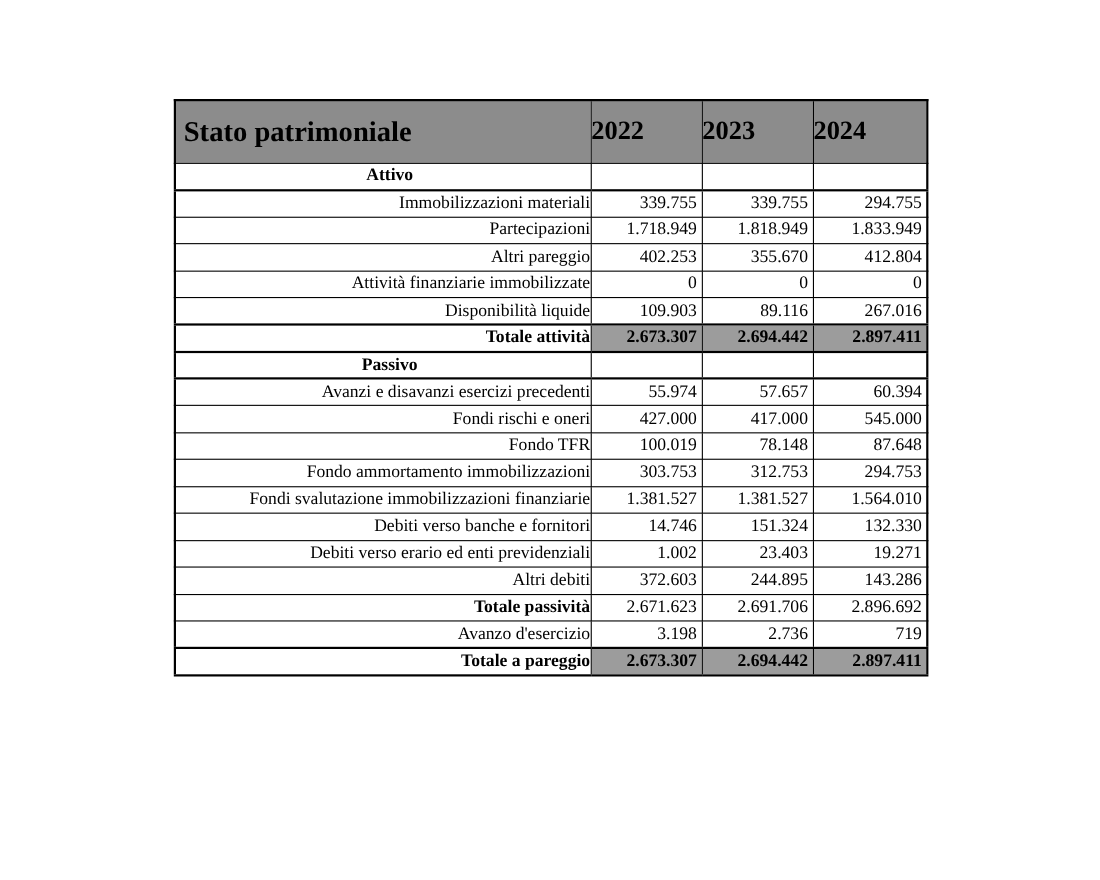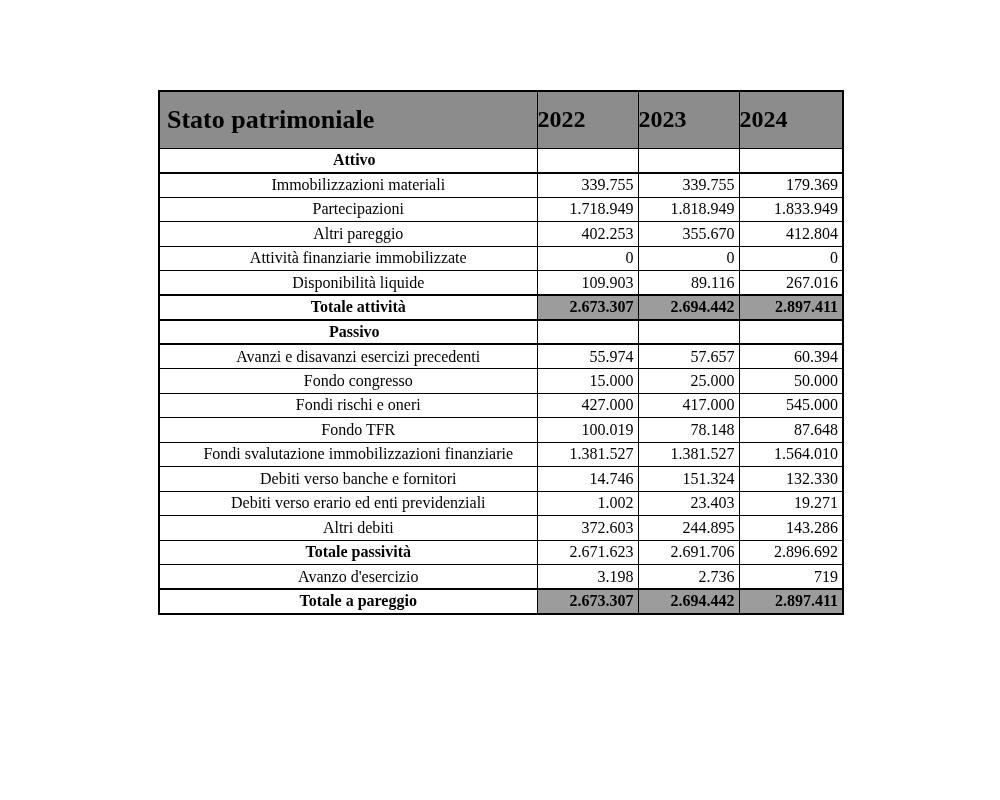--- a/index.html
+++ b/index.html
@@ -40,21 +40,21 @@
     padding-left: 7px;
   }
   th.year-cell {
     text-align: left;
     font-size: 24px;
     font-weight: bold;
   }
   
   tbody tr { height: 24.5px; }
   tbody td { font-size: 16px; background: #ffffff; }
-  td.label-cell { text-align: center; padding-left: 20px; }
+  td.label-cell { text-align: right; padding-left: 20px; }
   td.value-cell { text-align: right; padding-right: 4px; }
   
   tr.row-section td.label-cell { text-align: center; font-weight: bold; padding-left: 12px; }
   tr.row-section td { border-bottom-width: 2px; }
   
   tr.row-total_gray td { font-weight: bold; border-bottom-width: 2.5px; border-top-width: 2px; }
   tr.row-total_gray td.value-cell { background: var(--total-bg); }
   
   tr.row-total_plain td.label-cell { font-weight: bold; }
 </style>
@@ -82,21 +82,21 @@
           <tr class="row-section">
             <td class="label-cell">Attivo</td>
             <td class="value-cell"></td>
             <td class="value-cell"></td>
             <td class="value-cell"></td>
           </tr>
           <tr class="row-data">
             <td class="label-cell">Immobilizzazioni materiali</td>
             <td class="value-cell">339.755</td>
             <td class="value-cell">339.755</td>
-            <td class="value-cell">179.369</td>
+            <td class="value-cell">294.755</td>
           </tr>
           <tr class="row-data">
             <td class="label-cell">Partecipazioni</td>
             <td class="value-cell">1.718.949</td>
             <td class="value-cell">1.818.949</td>
             <td class="value-cell">1.833.949</td>
           </tr>
           <tr class="row-data">
             <td class="label-cell">Altri pareggio</td>
             <td class="value-cell">402.253</td>
@@ -127,36 +127,36 @@
             <td class="value-cell"></td>
             <td class="value-cell"></td>
           </tr>
           <tr class="row-data">
             <td class="label-cell">Avanzi e disavanzi esercizi precedenti</td>
             <td class="value-cell">55.974</td>
             <td class="value-cell">57.657</td>
             <td class="value-cell">60.394</td>
           </tr>
           <tr class="row-data">
-            <td class="label-cell">Fondo congresso</td>
-            <td class="value-cell">15.000</td>
-            <td class="value-cell">25.000</td>
-            <td class="value-cell">50.000</td>
-          </tr>
-          <tr class="row-data">
             <td class="label-cell">Fondi rischi e oneri</td>
             <td class="value-cell">427.000</td>
             <td class="value-cell">417.000</td>
             <td class="value-cell">545.000</td>
           </tr>
           <tr class="row-data">
             <td class="label-cell">Fondo TFR</td>
             <td class="value-cell">100.019</td>
             <td class="value-cell">78.148</td>
             <td class="value-cell">87.648</td>
+          </tr>
+          <tr class="row-data">
+            <td class="label-cell">Fondo ammortamento immobilizzazioni</td>
+            <td class="value-cell">303.753</td>
+            <td class="value-cell">312.753</td>
+            <td class="value-cell">294.753</td>
           </tr>
           <tr class="row-data">
             <td class="label-cell">Fondi svalutazione immobilizzazioni finanziarie</td>
             <td class="value-cell">1.381.527</td>
             <td class="value-cell">1.381.527</td>
             <td class="value-cell">1.564.010</td>
           </tr>
           <tr class="row-data">
             <td class="label-cell">Debiti verso banche e fornitori</td>
             <td class="value-cell">14.746</td>

